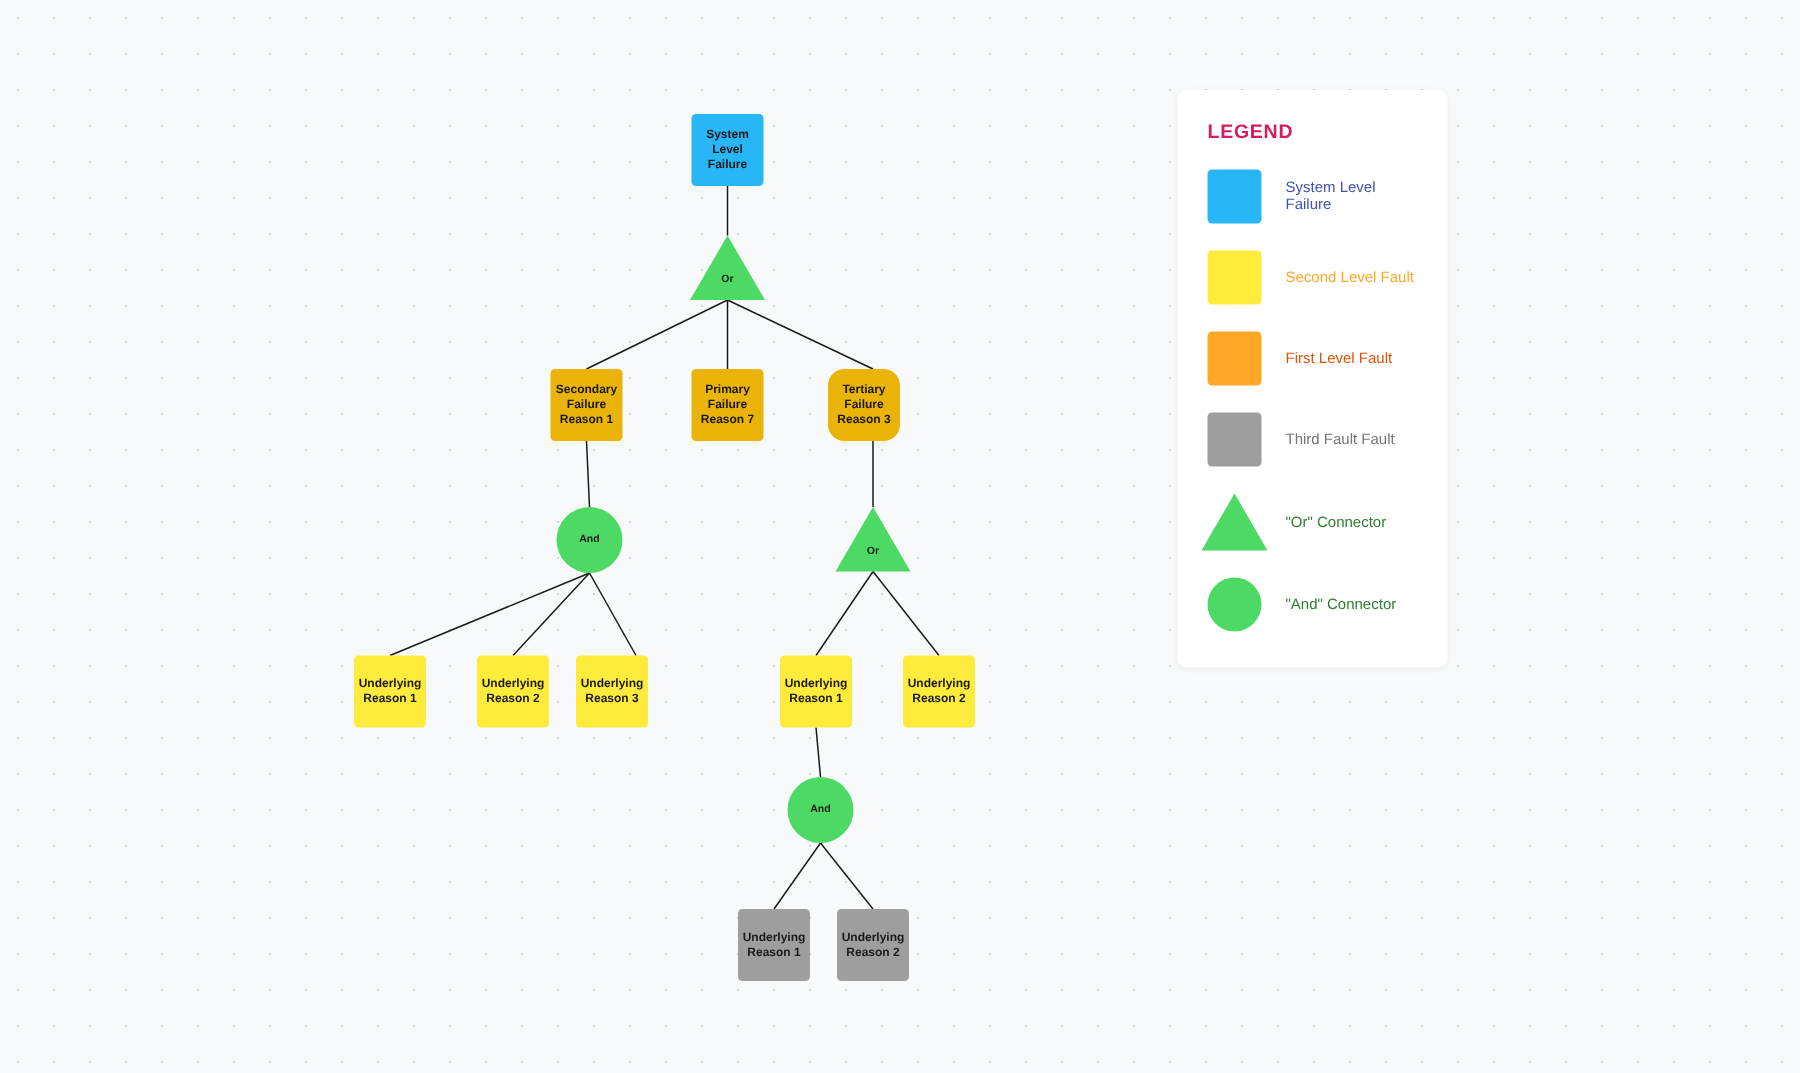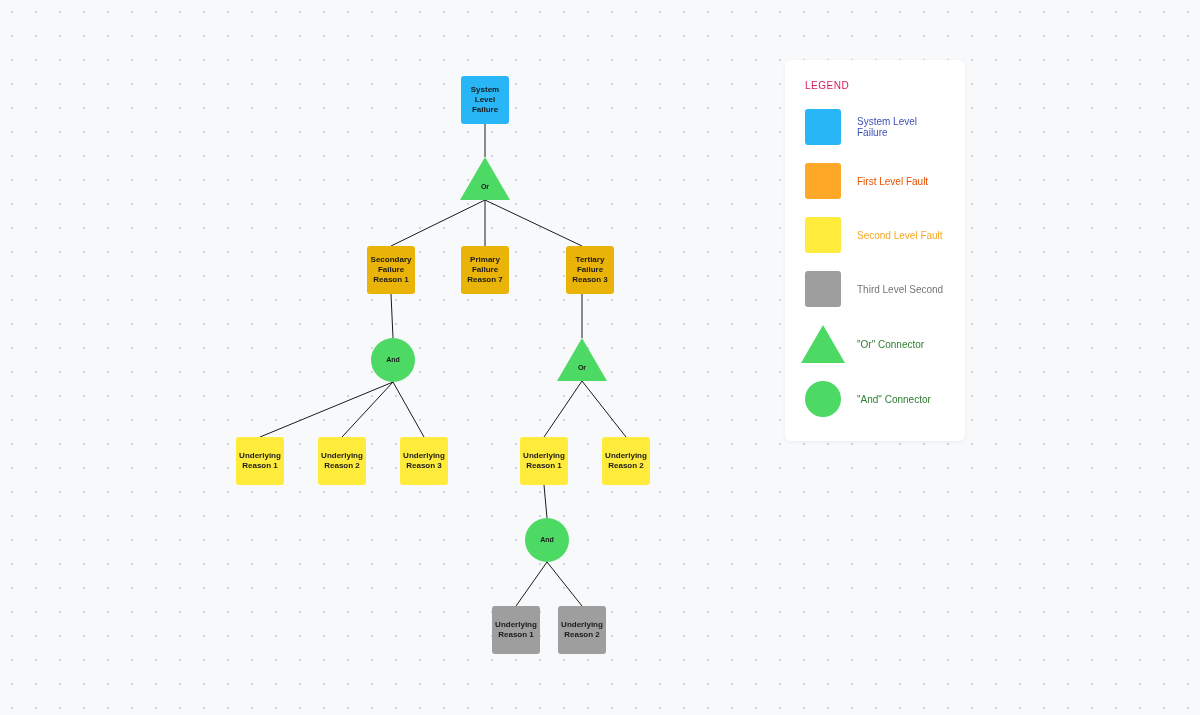--- a/index.html
+++ b/index.html
@@ -55,21 +55,21 @@
   .legend {
     position: absolute;
     left: 785px; top: 60px;
     width: 180px;
     background: #ffffff;
     border-radius: 6px;
     box-shadow: 0 1px 4px rgba(0,0,0,0.06);
     padding: 20px 20px 24px 20px;
   }
   .legend-title {
-    font-size: 10px; font-weight: 400; letter-spacing: 0.5px;
+    font-size: 13px; font-weight: 700; letter-spacing: 0.5px;
     color: #d81b60;
     margin-bottom: 18px;
   }
   .legend-row {
     display: flex; align-items: center; gap: 16px;
     margin-bottom: 18px;
   }
   .legend-row:last-child { margin-bottom: 0; }
   .swatch-sq { width: 36px; height: 36px; border-radius: 3px; flex-shrink: 0; }
   .sw-blue   { background: #29b6f6; }
@@ -134,39 +134,39 @@
   <div class="node tri" style="left:460px; top:157px;">
     <span class="tri-label">Or</span>
   </div>
 
   <div class="node sq sq-orange" style="left:367px; top:246px;">
     <span>Secondary Failure Reason 1</span>
   </div>
   <div class="node sq sq-orange" style="left:461px; top:246px;">
     <span>Primary Failure Reason 7</span>
   </div>
-  <div class="node sq sq-orange" style="left:566px; top:246px;">
+  <div class="node sq sq-orange" style="left:552px; top:246px;border-radius:11px;">
     <span>Tertiary Failure Reason 3</span>
   </div>
 
   <div class="node circ" style="left:371px; top:338px;">
     <span>And</span>
   </div>
 
   <div class="node tri" style="left:557px; top:338px;">
     <span class="tri-label">Or</span>
   </div>
 
   <div class="node sq sq-yellow" style="left:236px; top:437px;">
     <span>Underlying Reason 1</span>
   </div>
   <div class="node sq sq-yellow" style="left:318px; top:437px;">
     <span>Underlying Reason 2</span>
   </div>
-  <div class="node sq sq-yellow" style="left:400px; top:437px;text-align:center;">
+  <div class="node sq sq-yellow" style="left:384px; top:437px;text-align:center;">
     <span>Underlying Reason 3</span>
   </div>
 
   <div class="node sq sq-yellow" style="left:520px; top:437px;">
     <span>Underlying Reason 1</span>
   </div>
   <div class="node sq sq-yellow" style="left:602px; top:437px;">
     <span>Underlying Reason 2</span>
   </div>
 
@@ -182,30 +182,30 @@
   </div>
 
   <div class="legend">
     <div class="legend-title">LEGEND</div>
 
     <div class="legend-row">
       <div class="swatch-sq sw-blue"></div>
       <div class="legend-label lbl-blue">System Level Failure</div>
     </div>
     <div class="legend-row">
+      <div class="swatch-sq sw-yellow"></div>
+      <div class="legend-label lbl-yellow">Second Level Fault</div>
+    </div>
+    <div class="legend-row">
       <div class="swatch-sq sw-orange"></div>
       <div class="legend-label lbl-orange">First Level Fault</div>
     </div>
     <div class="legend-row">
-      <div class="swatch-sq sw-yellow"></div>
-      <div class="legend-label lbl-yellow">Second Level Fault</div>
-    </div>
-    <div class="legend-row">
       <div class="swatch-sq sw-grey"></div>
-      <div class="legend-label lbl-grey">Third Level Second</div>
+      <div class="legend-label lbl-grey">Third Fault Fault</div>
     </div>
     <div class="legend-row">
       <div class="swatch-tri"></div>
       <div class="legend-label lbl-green">"Or" Connector</div>
     </div>
     <div class="legend-row">
       <div class="swatch-circ"></div>
       <div class="legend-label lbl-green">"And" Connector</div>
     </div>
   </div>

